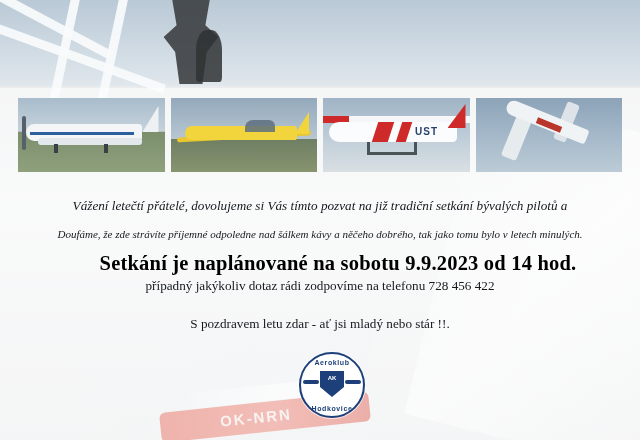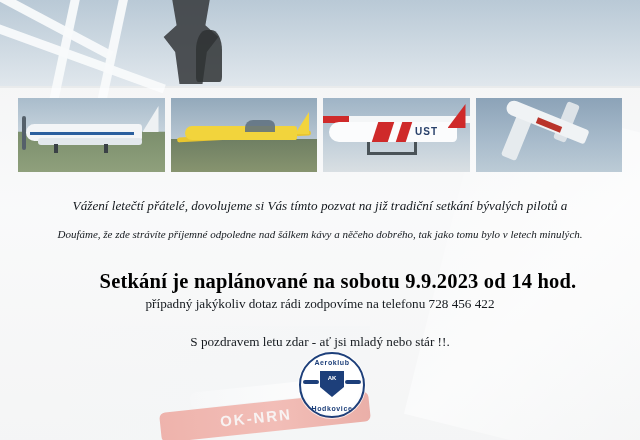--- a/index.html
+++ b/index.html
@@ -168,21 +168,21 @@
   .para .l2 { display: block; }
   .para-2 {
     font-style: italic;
     font-size: 11px;
     line-height: 1.55;
     margin: 10px auto 0;
     width: 560px;
     color: #13181d;
   }
   .headline {
-    margin: 26px auto 0;
+    margin: 8px auto 0;
     font-size: 20.5px;
     font-weight: bold;
     letter-spacing: .2px;
     color: #000;
     padding-left: 36px;
   }
   .sub-phone {
     margin: 3px auto 0;
     font-size: 13.2px;
     color: #14191e;

